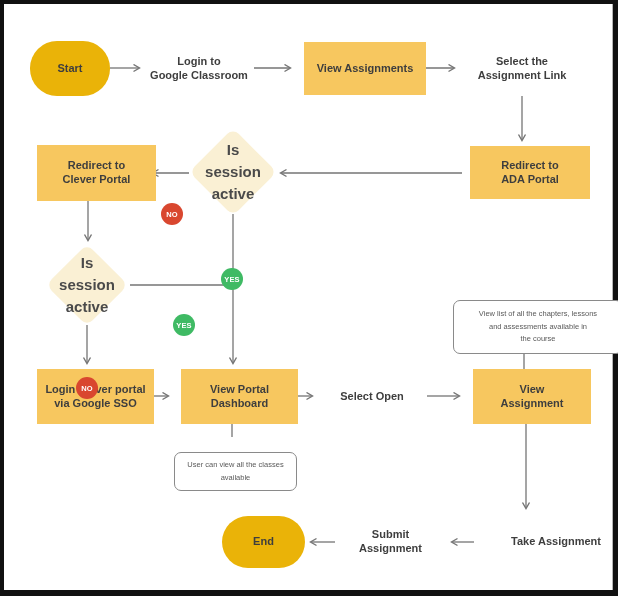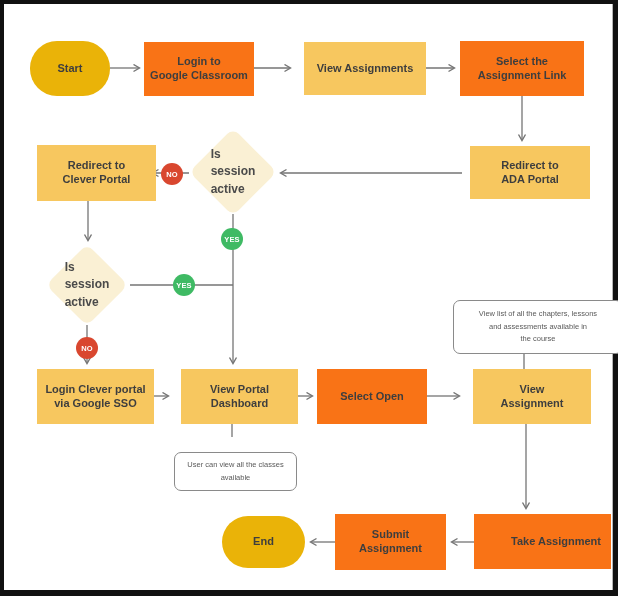--- a/index.html
+++ b/index.html
@@ -11,35 +11,35 @@
     position:absolute;left:4px;top:4px;right:5px;bottom:6px;
     background:#ffffff;border-right:1px solid #b5b5b5;
   }
   #connectors{position:absolute;left:0;top:0;z-index:1;pointer-events:none;}
   .node{
     position:absolute;z-index:2;display:flex;align-items:center;justify-content:center;
     text-align:center;color:#3e3e3e;font-weight:bold;font-size:11px;line-height:1.25;
     white-space:pre-line;
   }
   .orange{background:#F7C75F;margin-left:8px;}
-  .cream{background:#f97316;}
+  .cream{background:#ffffff;}
   .pill{background:#eab308;border-radius:27px;}
   .dsq{
     position:absolute;z-index:2;background:#FAF0D4;border-radius:8px;
     transform:rotate(45deg);
   }
   .dlabel{
     position:absolute;z-index:2;display:flex;align-items:center;justify-content:center;
-    text-align:left;color:#4a4a4a;font-weight:600;font-size:12px;line-height:1.45;
+    text-align:center;color:#4a4a4a;font-weight:600;font-size:15px;line-height:1.45;
     white-space:pre-line;
   }
   .badge{
     position:absolute;z-index:3;width:22px;height:22px;border-radius:50%;
     display:flex;align-items:center;justify-content:center;
-    color:#fff;font-weight:bold;font-size:7.5px;letter-spacing:.2px;
+    color:#fff;font-weight:bold;font-size:7.5px;letter-spacing:.2px;margin-top:40px;
   }
   .badge.no{background:#D9472F;}
   .badge.yes{background:#3FBA64;}
   .note{
     position:absolute;z-index:2;background:#fff;border:1px solid #8a8a8a;border-radius:7px;
     display:flex;align-items:center;justify-content:center;text-align:center;
     color:#5a5a5a;font-size:7.5px;line-height:1.7;white-space:pre-line;
   }
   
   #n-start{left:30px;top:41px;width:80px;height:55px;}

